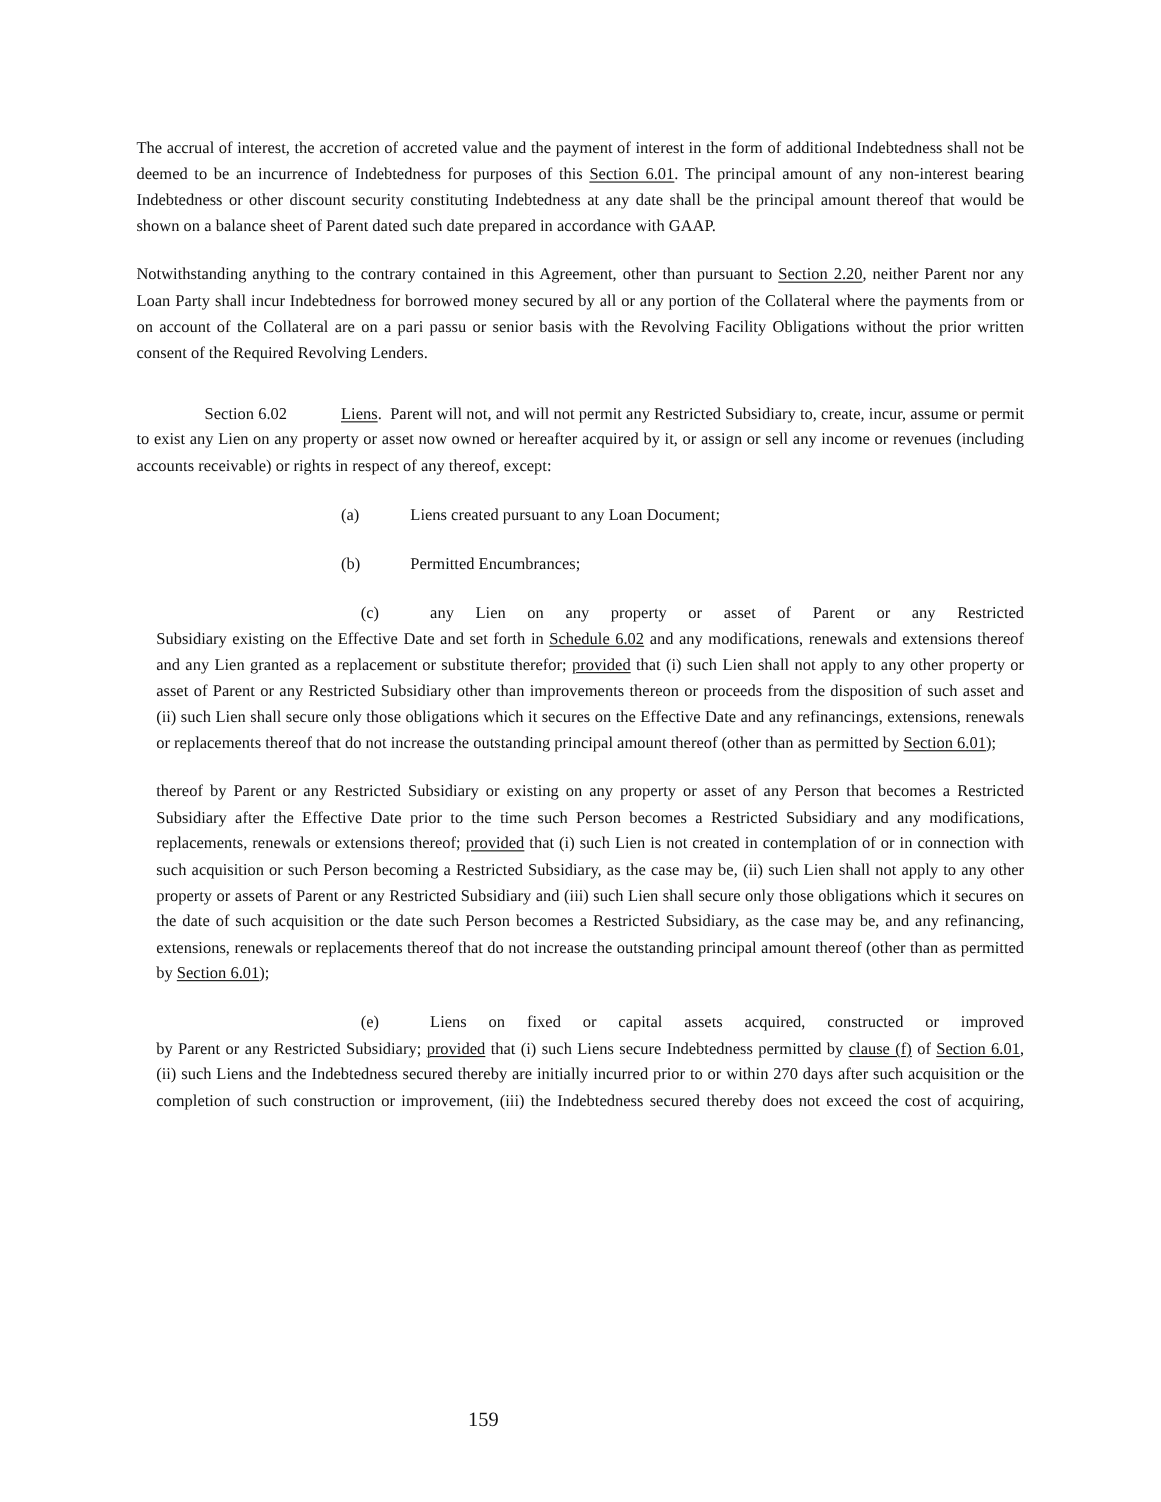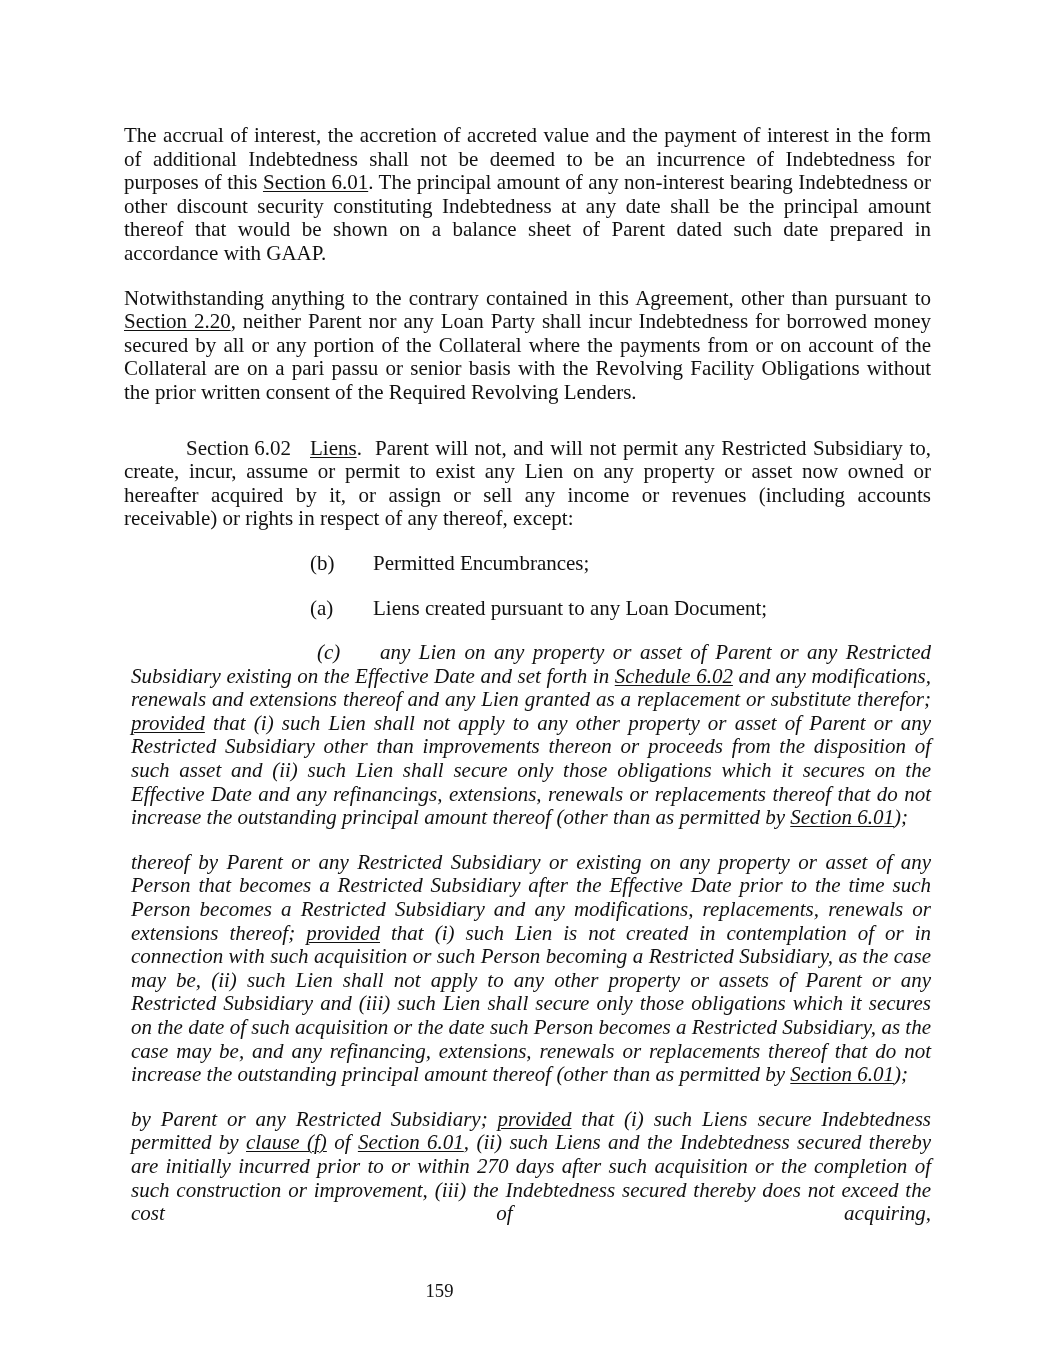--- a/index.html
+++ b/index.html
@@ -1,24 +1,24 @@
 <!DOCTYPE html>
 <html><head>
 <meta charset="utf-8">
 <style>
   html, body { margin: 0; padding: 0; background: #ffffff; }
   body { width: 1055px; height: 1365px; position: relative; overflow: hidden; }
   .page {
     position: absolute; left: 124px; top: 124px; width: 807px;
     font-family: "Liberation Serif", "DejaVu Serif", serif;
-    font-size: 21px; line-height: 23.6px; color: #111111;
+    font-size: 15px; line-height: 23.6px; color: #111111;
   }
   .para { margin: 0 0 21px 0; text-align: justify; text-align-last: left; }
   .para.indent-section { text-indent: 62px; margin-top: 32px; }
-  .clause { margin: 0 0 21px 7px; text-align: justify; font-style: italic; }
+  .clause { margin: 0 0 21px 18px; text-align: justify; }
   .clause .first { display: block; padding-left: 186px; text-align: justify; text-align-last: justify; }
   .clause .rest { display: block; text-align: justify; }
   .label { display: inline-block; width: 63px; }
   .u { text-decoration: underline; text-underline-offset: 2px; text-decoration-thickness: 1px; }
   .sec-head { display: inline-block; width: 124px; text-indent: 0; }
   .simple-item { padding-left: 186px; margin: 0 0 21px 0; }
   .page-number {
     position: absolute; top: 1280px; left: 0; width: 879px; text-align: center;
     font-family: "Liberation Serif", "DejaVu Serif", serif; font-size: 18.6px; color: #111111;
   }
@@ -27,32 +27,33 @@
 <body>
 
 <div class="page">
 
   <p class="para"><span>The accrual of interest, the accretion of accreted value and the payment of interest in the form of additional Indebtedness shall not be deemed to be an incurrence of Indebtedness for purposes of this </span><span class="u">Section 6.01</span><span>. The principal amount of any non-interest bearing Indebtedness or other discount security constituting Indebtedness at any date shall be the principal amount thereof that would be shown on a balance sheet of Parent dated such date prepared in accordance with GAAP.</span></p>
 
   <p class="para"><span>Notwithstanding anything to the contrary contained in this Agreement, other than pursuant to </span><span class="u">Section 2.20</span><span>, neither Parent nor any Loan Party shall incur Indebtedness for borrowed money secured by all or any portion of the Collateral where the payments from or on account of the Collateral are on a pari passu or senior basis with the Revolving Facility Obligations without the prior written consent of the Required Revolving Lenders.</span></p>
 
   <p class="para indent-section"><span class="sec-head">Section 6.02</span><span class="u">Liens</span><span>.</span><span style="white-space:pre-wrap">  Parent will not, and will not permit any Restricted Subsidiary to, create, incur, assume or permit to exist any Lien on any property or asset now owned or hereafter acquired by it, or assign or sell any income or revenues (including accounts receivable) or rights in respect of any thereof, except:</span></p>
 
+  <p class="simple-item"><span class="label">(a)</span><span>Liens created pursuant to any Loan Document;</span></p>
+
   <p class="simple-item"><span class="label">(b)</span><span>Permitted Encumbrances;</span></p>
-
-  <p class="simple-item"><span class="label">(a)</span><span>Liens created pursuant to any Loan Document;</span></p>
 
   <div class="clause">
     <span class="first"><span class="label">(c)</span><span>any Lien on any property or asset of Parent or any Restricted</span></span>
     <span class="rest"><span>Subsidiary existing on the Effective Date and set forth in </span><span class="u">Schedule 6.02</span><span> and any modifications, renewals and extensions thereof and any Lien granted as a replacement or substitute therefor; </span><span class="u">provided</span><span> that (i) such Lien shall not apply to any other property or asset of Parent or any Restricted Subsidiary other than improvements thereon or proceeds from the disposition of such asset and (ii) such Lien shall secure only those obligations which it secures on the Effective Date and any refinancings, extensions, renewals or replacements thereof that do not increase the outstanding principal amount thereof (other than as permitted by </span><span class="u">Section 6.01</span><span>);</span></span>
   </div>
 
   <div class="clause">
     <span class="rest"><span>thereof by Parent or any Restricted Subsidiary or existing on any property or asset of any Person that becomes a Restricted Subsidiary after the Effective Date prior to the time such Person becomes a Restricted Subsidiary and any modifications, replacements, renewals or extensions thereof; </span><span class="u">provided</span><span> that (i) such Lien is not created in contemplation of or in connection with such acquisition or such Person becoming a Restricted Subsidiary, as the case may be, (ii) such Lien shall not apply to any other property or assets of Parent or any Restricted Subsidiary and (iii) such Lien shall secure only those obligations which it secures on the date of such acquisition or the date such Person becomes a Restricted Subsidiary, as the case may be, and any refinancing, extensions, renewals or replacements thereof that do not increase the outstanding principal amount thereof (other than as permitted by </span><span class="u">Section 6.01</span><span>);</span></span>
   </div>
 
   <div class="clause">
+    <span class="first"><span class="label">(e)</span><span>Liens on fixed or capital assets acquired, constructed or improved</span></span>
     <span class="rest" style="text-align-last: justify;"><span>by Parent or any Restricted Subsidiary; </span><span class="u">provided</span><span> that (i) such Liens secure Indebtedness permitted by </span><span class="u">clause (f)</span><span> of </span><span class="u">Section 6.01</span><span>, (ii) such Liens and the Indebtedness secured thereby are initially incurred prior to or within 270 days after such acquisition or the completion of such construction or improvement, (iii) the Indebtedness secured thereby does not exceed the cost of acquiring,</span></span>
   </div>
 
 </div>
 
 <div class="page-number">159</div>
 
 </body></html>

